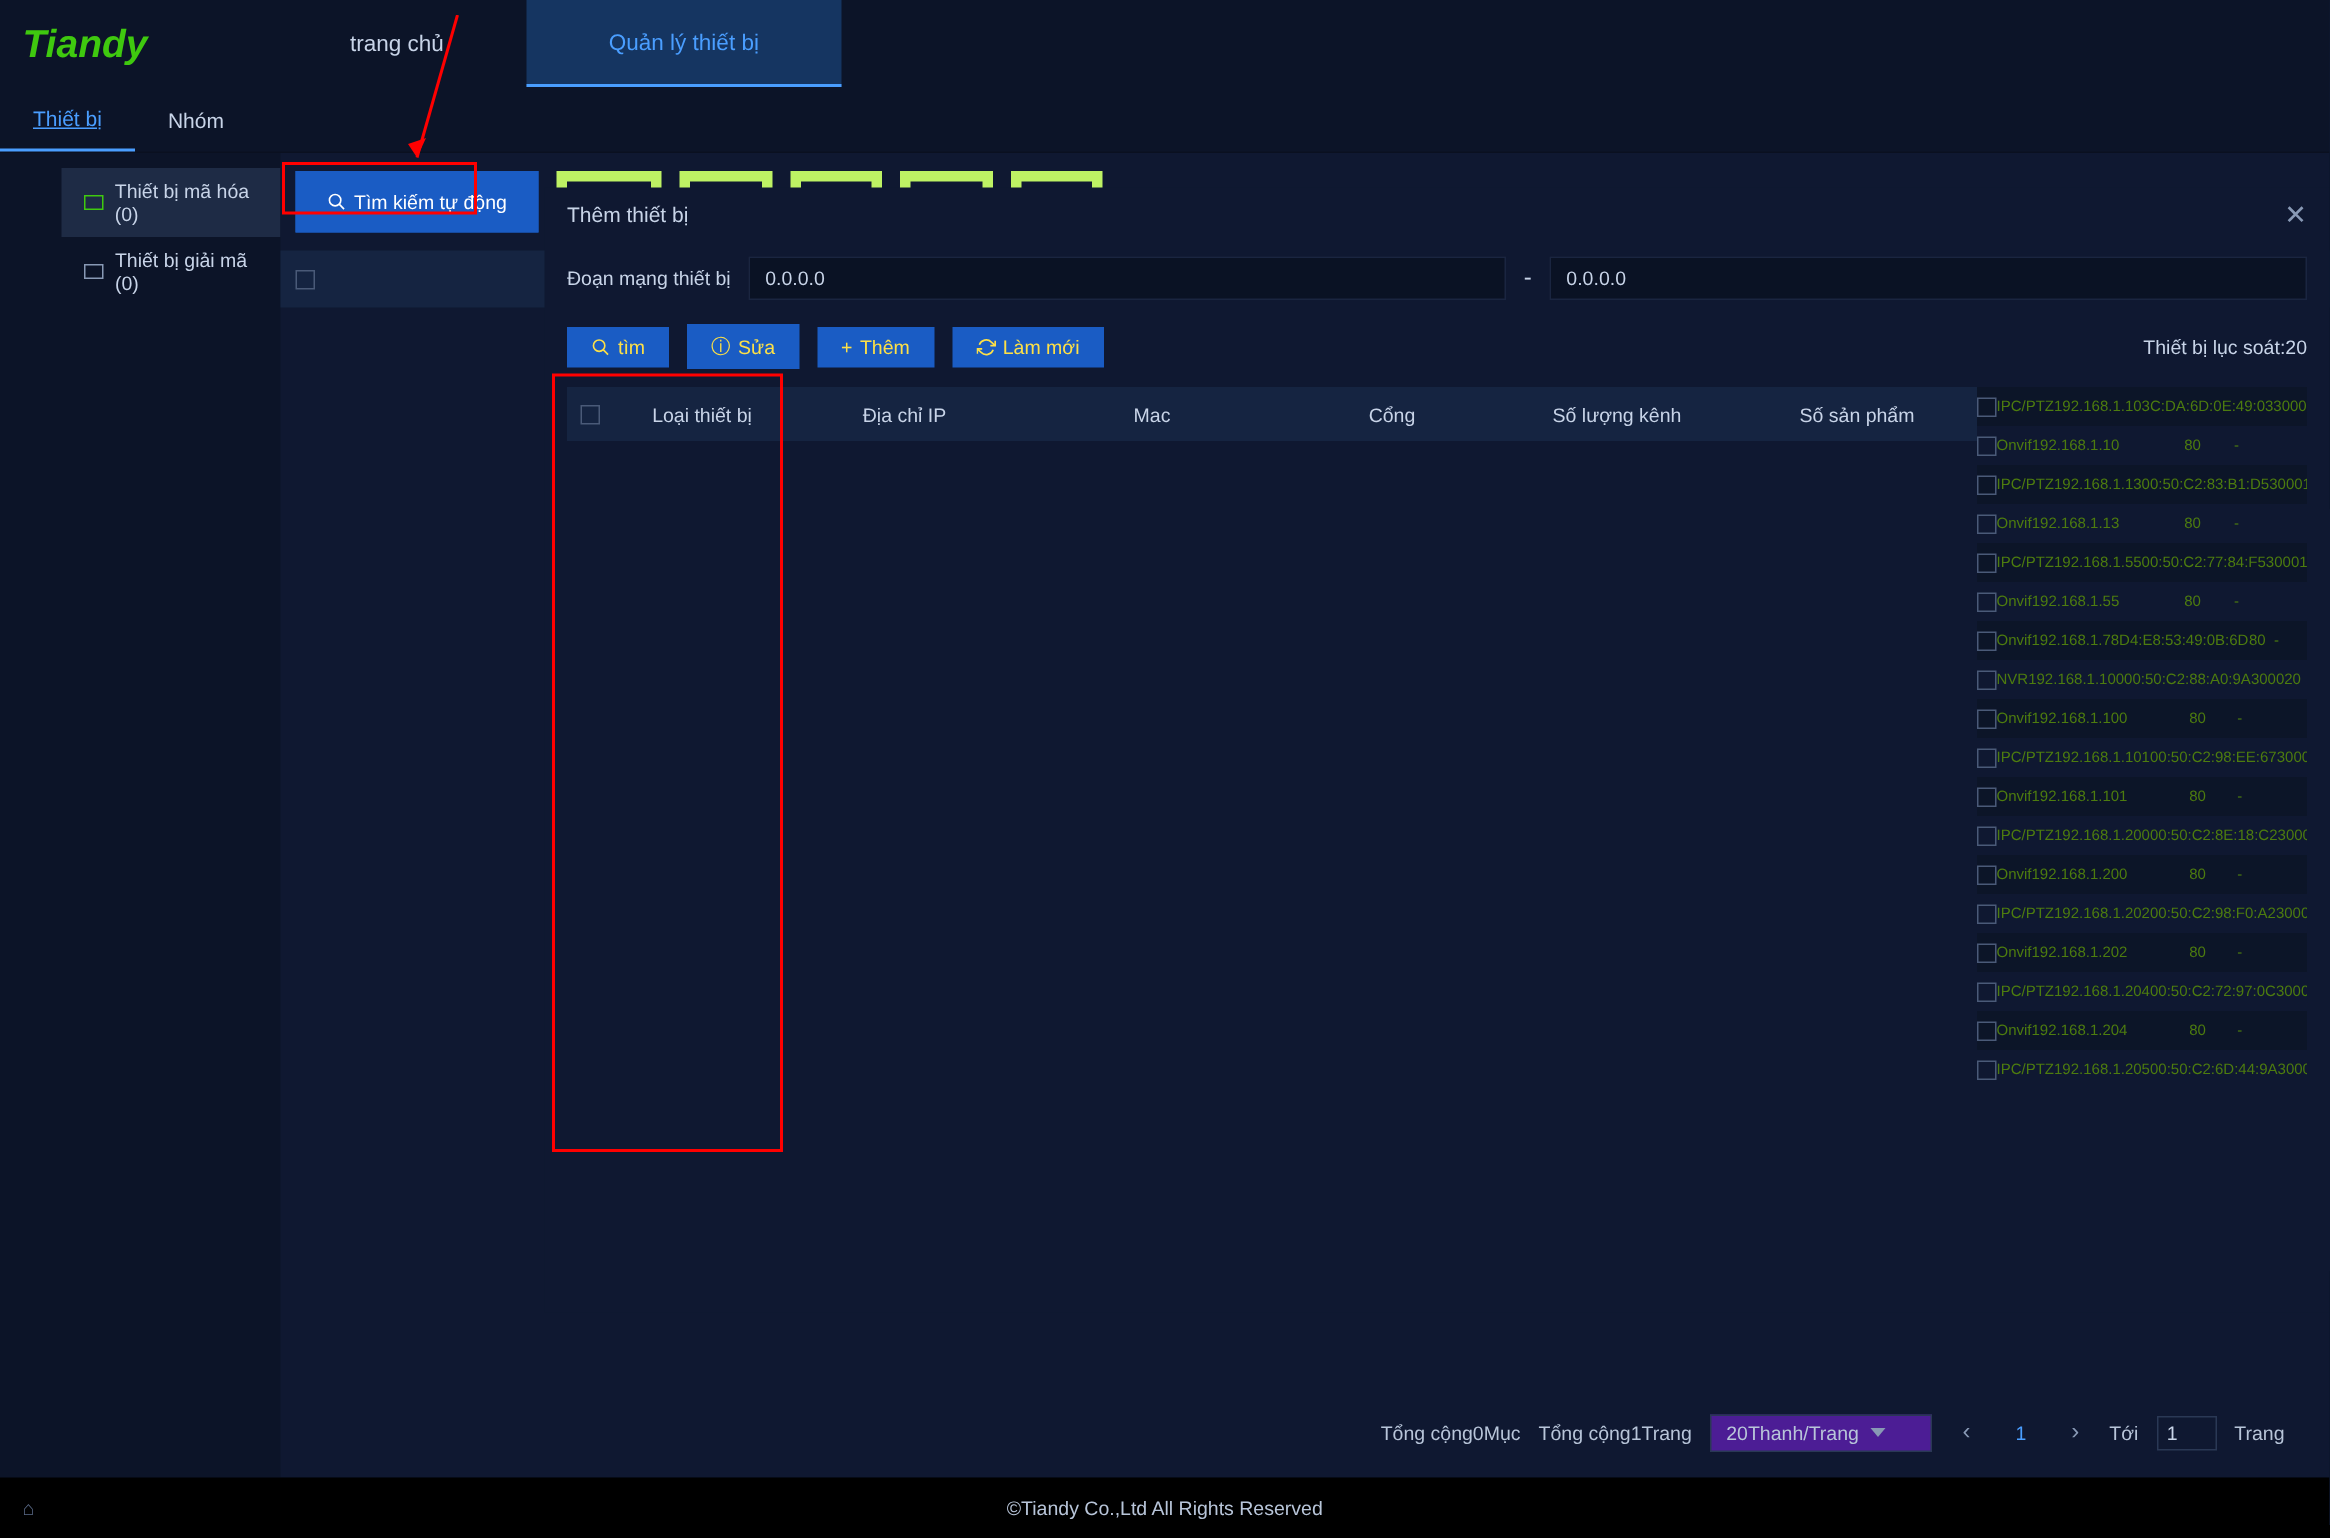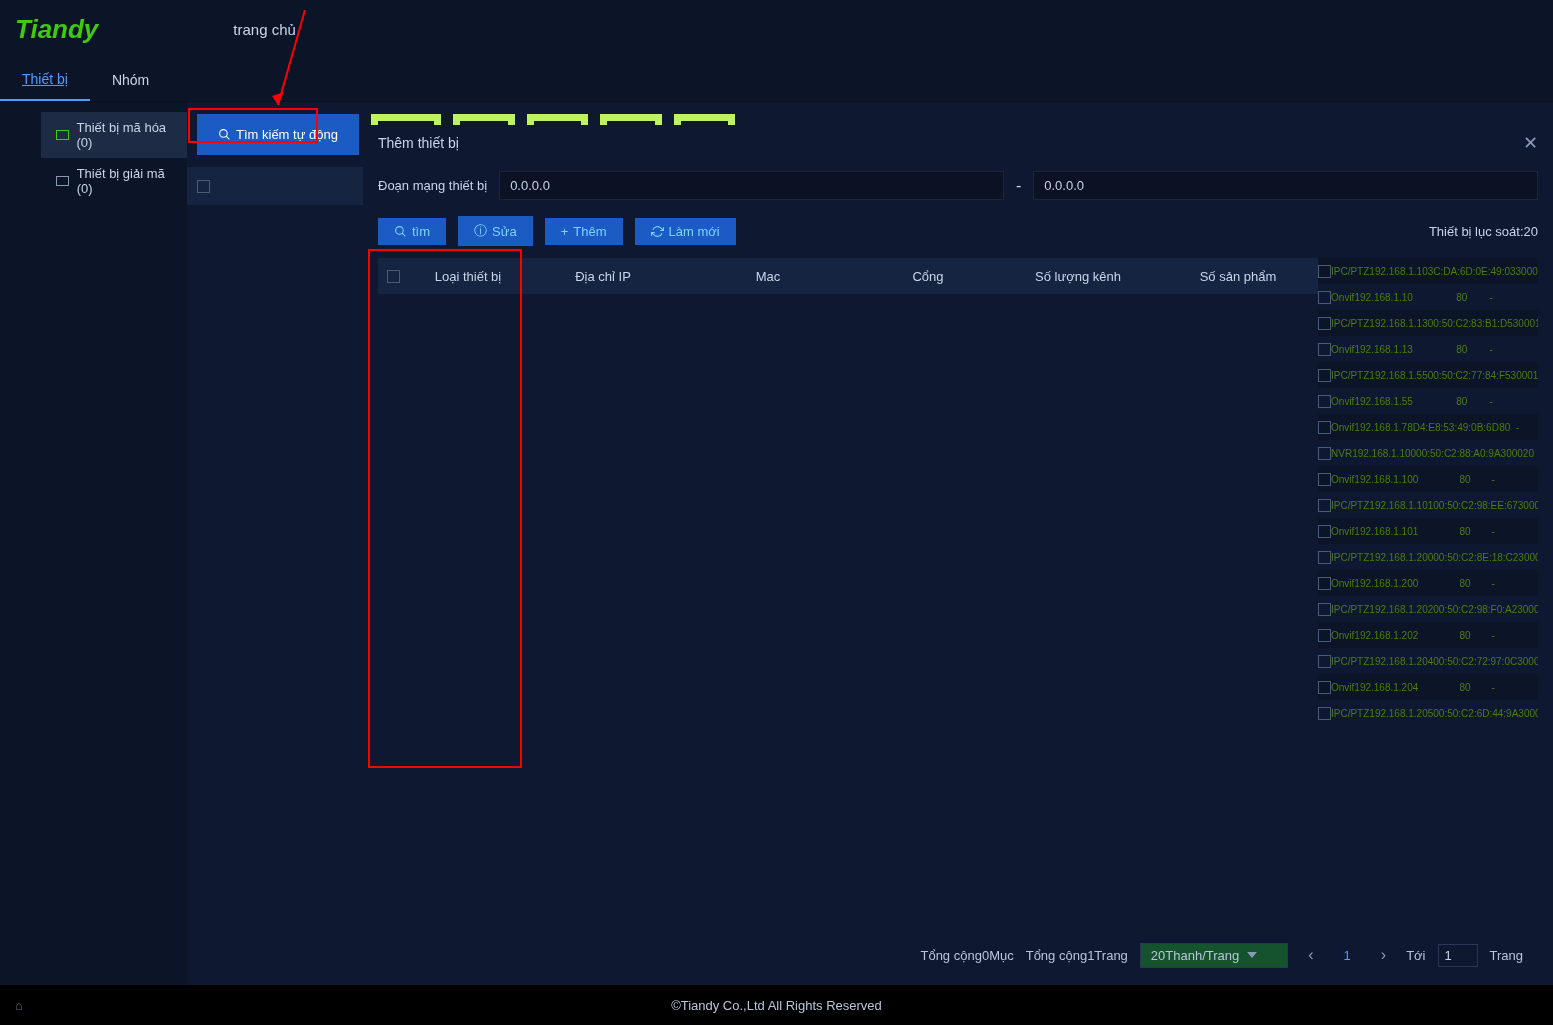--- a/index.html
+++ b/index.html
@@ -28,40 +28,40 @@
 .tb-btn.active { background:#1a5cc4; border-color:#1a5cc4; color:#fff; }
 .annotation-box { position:absolute; border:2px solid #ff0000; left:188px; top:108px; width:130px; height:35px; pointer-events:none; z-index:5; }
 .annotation-arrow { position:absolute; left:270px; top:10px; z-index:6; pointer-events:none; }
 
 .table-header-row { height:38px; background:#152441; display:flex; align-items:center; padding:0 10px; }
 .th-cb { width:30px; }
 .cb { width:13px; height:13px; border:1px solid #4a5a78; background:transparent; cursor:pointer; }
 .th-name { flex:1; color:#c8d4e8; font-size:13px; text-align:center; }
 
 .pagination { height:60px; display:flex; align-items:center; justify-content:flex-end; padding:0 30px; gap:12px; color:#b8c5d9; font-size:13px; position:absolute; bottom:40px; left:187px; right:0; }
-.page-select { background:#14532d; border:1px solid #2a3855; color:#b8c5d9; padding:4px 30px 4px 10px; font-size:13px; position:relative; display:flex; align-items:center; gap:8px; }
+.page-select { background:#4c1d95; border:1px solid #2a3855; color:#b8c5d9; padding:4px 30px 4px 10px; font-size:13px; position:relative; display:flex; align-items:center; gap:8px; }
 .triangle-down { width:0; height:0; border-left:5px solid transparent; border-right:5px solid transparent; border-top:6px solid #8899b5; }
 .page-btn { color:#8899b5; padding:0 8px; cursor:pointer; font-size:16px; }
 .page-num { color:#4a9eff; padding:0 10px; }
 .page-input { width:40px; background:#0f1831; border:1px solid #2a3855; color:#c8d4e8; padding:3px 6px; font-size:13px; }
 
 .footer { position:absolute; bottom:0; left:0; right:0; height:40px; background:#000; display:flex; align-items:center; justify-content:center; color:#b8c5d9; font-size:13px; }
 .home-icon { position:absolute; left:15px; color:#5a6a88; }
 
 
 .modal { position:absolute; left:363px; top:125px; right:0; bottom:150px; background:#0f1831; z-index:10; display:flex; flex-direction:column; }
 .modal-header { height:36px; display:flex; align-items:center; justify-content:space-between; padding:0 15px; color:#c8d4e8; font-size:14px; }
 .close-x { color:#8899b5; font-size:18px; cursor:pointer; }
 .modal-search { padding:10px 15px; display:flex; align-items:center; gap:12px; }
 .modal-search label { font-size:13px; color:#c8d4e8; }
 .ip-input { flex:1; background:#0a1224; border:1px solid #1a2540; color:#c8d4e8; padding:6px 10px; font-size:13px; }
 .dash { color:#c8d4e8; }
 
 .modal-toolbar { padding:6px 15px 12px; display:flex; align-items:center; gap:12px; }
-.mbtn { background:#1a5cc4; color:#7dd3fc; border:none; padding:6px 16px; font-size:13px; display:flex; align-items:center; gap:5px; cursor:pointer; }
+.mbtn { background:#1a5cc4; color:#fde047; border:none; padding:6px 16px; font-size:13px; display:flex; align-items:center; gap:5px; cursor:pointer; }
 .scan-count { margin-left:auto; font-size:13px; color:#c8d4e8; }
 
 .modal-table { flex:1; overflow:hidden; padding:0 15px; display:flex; flex-direction:row; }
 .mth { background:#152441; height:36px; display:flex; align-items:center; font-size:13px; color:#c8d4e8; }
 .mtr { height:26px; display:flex; align-items:center; font-size:10px; color:#4d7c0f; }
 .mtr:nth-child(odd) { background:#0c1528; }
 .col-cb { width:30px; display:flex; justify-content:center; }
 .col-type { width:120px; text-align:center; }
 .col-ip { width:150px; text-align:center; }
 .col-mac { width:180px; text-align:center; }
@@ -74,20 +74,21 @@
 
 .icon-svg { width:13px; height:13px; }
 </style>
 </head>
 <body>
 
 <div class="header">
   <div class="logo">Tiandy</div>
   <div class="top-tabs">
     <div class="top-tab">trang chủ</div>
+    <div class="top-tab active">Quản lý thiết bị</div>
   </div>
 </div>
 
 <div class="sub-header">
   <div class="sub-tab active">Thiết bị</div>
   <div class="sub-tab">Nhóm</div>
 </div>
 
 <div class="content">
   <div class="sidebar">

